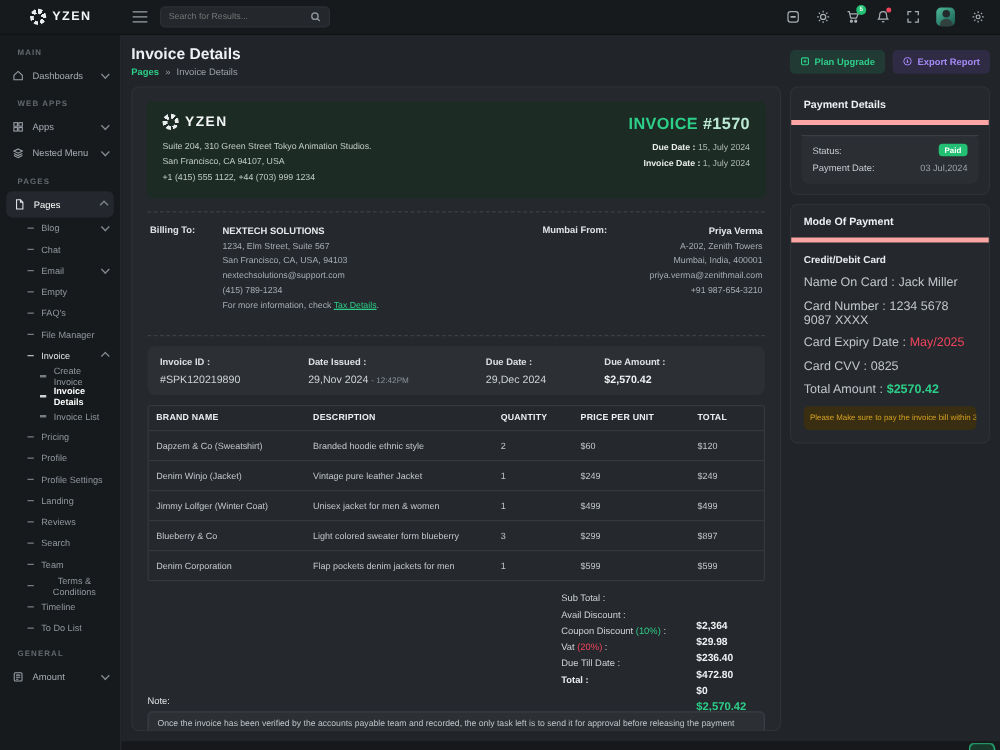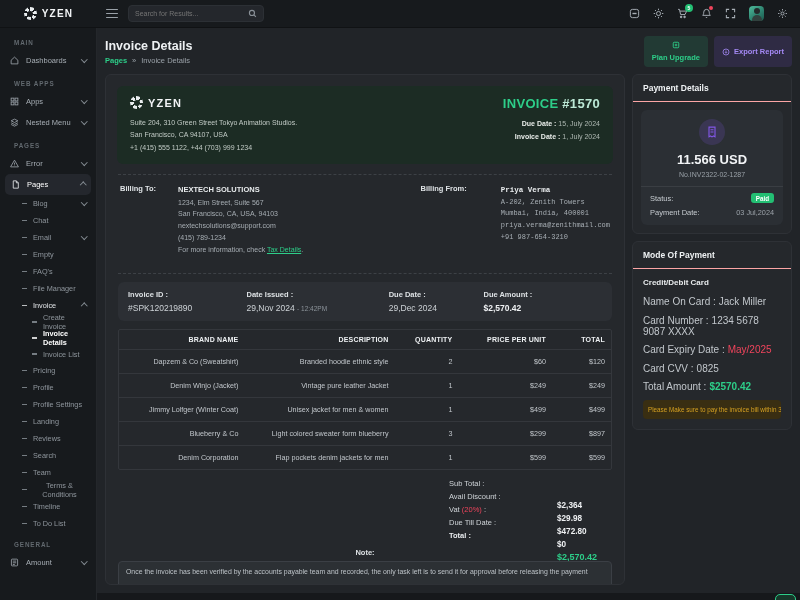--- a/index.html
+++ b/index.html
@@ -56,21 +56,21 @@
 
   
   .main { position:relative; display:flex; flex-direction:column; overflow:hidden; background:#212428; }
   .page-header { display:flex; justify-content:space-between; align-items:center; padding:8px 8px 7px; }
   .page-title { color:#eef1f3; font-size:12.5px; font-weight:700; }
   .breadcrumb { margin-top:3px; font-size:7.5px; color:#9aa1a8; display:flex; gap:5px; align-items:center; }
   .breadcrumb .bc-root { color:var(--primary,#2dce89); font-weight:600; cursor:pointer; }
   .hdr-buttons { display:flex; gap:6px; }
   .btn-soft { display:flex; align-items:center; gap:4px; font-size:7.5px; font-weight:600;
     padding:5px 8px; border-radius:4px; border:none; cursor:pointer; font-family:inherit; }
-  .btn-plan { background:rgba(45,206,137,.13); color:var(--primary,#2dce89);flex-direction:column; }
+  .btn-plan { background:rgba(45,206,137,.13); color:var(--primary,#2dce89); }
   .btn-export { background:rgba(130,87,230,.15); color:#a489f5; }
 
   .content { flex:1; display:flex; gap:7px; padding:0 8px 8px; overflow:hidden; }
   .card { background:#25282c; border:1px solid #2e3136; border-radius:6px; }
   .invoice-card { flex:1; display:flex; flex-direction:column; overflow:hidden; }
 
   
   .inv-head { margin:11px 11px 0; background:#1c2c24; border-radius:6px; padding:10px 13px;
     display:flex; justify-content:space-between; }
   .inv-head .logo-text { font-size:11px; }
@@ -82,61 +82,61 @@
   .inv-dates b { color:#e8ece9; font-weight:700; }
   .inv-dates span { color:#aeb8b2; }
   .dashed { border-bottom:1px dashed #3d4146; margin:10px 12px 0; }
 
   
   .billing { display:flex; justify-content:space-between; padding:9px 14px 7px; }
   .bill-group { display:flex; }
   .bill-label { width:58px; font-size:7.5px; font-weight:700; color:#dfe3e6; }
   .bill-body { font-size:7px; color:#a6adb3; line-height:1.7; }
   .bill-name { font-size:7.5px; font-weight:700; color:#e8ebed; }
-  .bill-right .bill-body { text-align:left;font-family:Liberation Mono, monospace; }
+  .bill-right .bill-body { text-align:right; }
   .bill-right .bill-label { width:auto; margin-right:34px; }
   .link-green { color:var(--primary,#2dce89); text-decoration:underline; cursor:pointer; }
 
   
   .meta { margin:8px 12px 0; background:#2c2f34; border-radius:6px; padding:8px 10px;
     display:grid; grid-template-columns:25% 30% 20% 25%; }
   .meta-label { font-size:7.5px; font-weight:700; color:#dde1e4; }
   .meta-value { margin-top:4px; font-size:8.5px; color:#cdd2d6; }
   .meta-extra { font-size:6.5px; color:#8d949b; }
   .meta-strong { font-weight:700; color:#f0f2f4; }
 
   
   .tbl { margin:8px 12px 0; border:1px solid #34373c; border-radius:2px; }
-  .tbl-row { display:grid; grid-template-columns:25.5% 30.5% 13% 19% 12%; border-bottom:1px solid #34373c;text-align:right; }
+  .tbl-row { display:grid; grid-template-columns:25.5% 30.5% 13% 19% 12%; border-bottom:1px solid #34373c; }
   .tbl-row:last-child { border-bottom:none; }
   .tbl-h { font-size:7px; font-weight:700; color:#eef1f3; letter-spacing:.2px; padding:6px 6px; }
   .tbl-c { font-size:7.2px; color:#c2c7cc; padding:7px 6px; }
 
   
   .totals { margin:7px 12px 2px; }
   .tot-row { display:flex; align-items:center; height:13px; }
   .tot-spacer { flex:1; }
   .tot-label { width:108px; font-size:7.5px; color:#ced3d7; }
   .tot-value { width:55px; font-size:8.2px; font-weight:700; color:#eef0f2;margin-top:44px; }
   .tot-row.grand .tot-label { font-weight:700; color:#e8ebee; }
   .tot-row.grand .tot-value { font-size:9px; font-weight:800; color:var(--primary,#2dce89); }
   .txt-green { color:var(--primary,#2dce89); }
   .txt-red { color:var(--red,#f0445c);margin-top:12px; }
 
   
   .note { margin:4px 12px 10px; }
-  .note-label { font-size:7.5px; font-weight:700; color:#dde1e4; margin-bottom:4px;text-align:center; }
+  .note-label { font-size:7.5px; font-weight:400; color:#dde1e4; margin-bottom:4px; }
   .note textarea { width:100%; height:37px; background:#2c3034; border:1px solid #3b3f45;
     border-radius:4px; color:#bdc3c8; font-size:6.9px; font-family:inherit; padding:5px 7px;
     resize:vertical; outline:none; line-height:1.5; }
 
   
   .right-col { width:160px; display:flex; flex-direction:column; gap:7px; }
   .rc-card { background:#25282c; border:1px solid #2e3136; border-radius:6px; }
-  .rc-title { padding:8px 10px; font-size:8.5px; font-weight:700; color:#eef1f3; border-bottom:1px solid #fca5a5; }
+  .rc-title { padding:8px 10px; font-size:8.5px; font-weight:700; color:#eef1f3; border-bottom:4px solid #fca5a5; }
   .pd-body { padding:8px; }
   .pd-box { background:#2b2f34; border-radius:6px; }
   .pd-top { padding:9px 8px 8px; text-align:center; }
   .pd-icon { width:26px; height:26px; margin:0 auto 7px; border-radius:50%;
     background:rgba(130,87,230,.18); display:flex; align-items:center; justify-content:center; color:var(--purple,#8257e6); }
   .pd-amount { font-size:13px; font-weight:700; color:#f2f4f6; }
   .pd-ref { margin-top:4px; font-size:7px; color:#99a0a7; }
   .pd-rows { border-top:1px solid #3a3e43; padding:4px 9px 6px; }
   .pd-row { display:flex; justify-content:space-between; align-items:center; height:14px; }
   .pd-row-label { font-size:7.5px; color:#c6cbd0; }
@@ -252,30 +252,20 @@
       <span class="s-ico">
           <svg width="9" height="9" viewBox="0 0 16 16" fill="none" stroke="currentColor" stroke-width="1.5">
             <path d="M8 2 14 5 8 8 2 5z"></path>
             <path d="M2 8.5 8 11.5 14 8.5M2 11.5 8 14.5 14 11.5"></path>
           </svg>
         </span>
       <span>Nested Menu</span>
       <span class="chev"></span>
     </div>
     <div class="s-section">PAGES</div>
-    <div class="s-item">
-      <span class="s-ico">
-          <svg width="9" height="9" viewBox="0 0 16 16" fill="none" stroke="currentColor" stroke-width="1.5">
-            <path d="M8 2 15 14H1z"></path>
-            <path d="M8 6.5v3.5M8 11.8v.7"></path>
-          </svg>
-        </span>
-      <span>Error</span>
-      <span class="chev"></span>
-    </div>
     <div class="s-item active">
       <span class="s-ico">
           <svg width="9" height="9" viewBox="0 0 16 16" fill="none" stroke="currentColor" stroke-width="1.5">
             <path d="M4 1.5h5.5L13 5v9.5H4z"></path>
             <path d="M9.5 1.5V5H13"></path>
           </svg>
         </span>
       <span>Pages</span>
       <span class="chev up"></span>
     </div>
@@ -446,21 +436,21 @@
               <div>1234, Elm Street, Suite 567</div>
               <div>San Francisco, CA, USA, 94103</div>
               <div>nextechsolutions@support.com</div>
               <div>(415) 789-1234</div>
               <div>
                 <span>For more information, check </span><span class="link-green">Tax Details</span><span>.</span>
               </div>
             </div>
           </div>
           <div class="bill-group bill-right">
-            <div class="bill-label">Billing From:</div>
+            <div class="bill-label">Mumbai From:</div>
             <div class="bill-body" style="flex:1;">
               <div class="bill-name">Priya Verma</div>
               <div>A-202, Zenith Towers</div>
               <div>Mumbai, India, 400001</div>
               <div>priya.verma@zenithmail.com</div>
               <div>+91 987-654-3210</div>
             </div>
           </div>
         </div>
 
@@ -536,20 +526,25 @@
             <span class="tot-label">Sub Total :</span>
             <span class="tot-value">$2,364</span>
           </div>
           <div class="tot-row">
             <span class="tot-spacer"></span>
             <span class="tot-label">Avail Discount :</span>
             <span class="tot-value">$29.98</span>
           </div>
           <div class="tot-row">
             <span class="tot-spacer"></span>
+            <span class="tot-label"><span>Coupon Discount </span><span class="txt-green">(10%)</span><span> :</span></span>
+            <span class="tot-value">$236.40</span>
+          </div>
+          <div class="tot-row">
+            <span class="tot-spacer"></span>
             <span class="tot-label"><span>Vat </span><span class="txt-red">(20%)</span><span> :</span></span>
             <span class="tot-value">$472.80</span>
           </div>
           <div class="tot-row">
             <span class="tot-spacer"></span>
             <span class="tot-label">Due Till Date :</span>
             <span class="tot-value">$0</span>
           </div>
           <div class="tot-row grand">
             <span class="tot-spacer"></span>
@@ -564,30 +559,20 @@
         </div>
 
       </section>
 
       <aside class="right-col">
 
         <div class="rc-card">
           <div class="rc-title">Payment Details</div>
           <div class="pd-body">
             <div class="pd-box">
-              <div class="pd-top">
-                <div class="pd-icon">
-                  <svg width="12" height="12" viewBox="0 0 16 16" fill="none" stroke="currentColor" stroke-width="1.5">
-                      <path d="M4 1.5h8v13l-2-1.2-2 1.2-2-1.2-2 1.2z"></path>
-                      <path d="M6 5h4M6 8h4"></path>
-                    </svg>
-                </div>
-                <div class="pd-amount">11.566 USD</div>
-                <div class="pd-ref">No.INV2322-02-1287</div>
-              </div>
               <div class="pd-rows">
                 <div class="pd-row">
                   <span class="pd-row-label">Status:</span>
                   <span class="badge-paid">Paid</span>
                 </div>
                 <div class="pd-row">
                   <span class="pd-row-label">Payment Date:</span>
                   <span class="pd-row-val">03 Jul,2024</span>
                 </div>
               </div>

